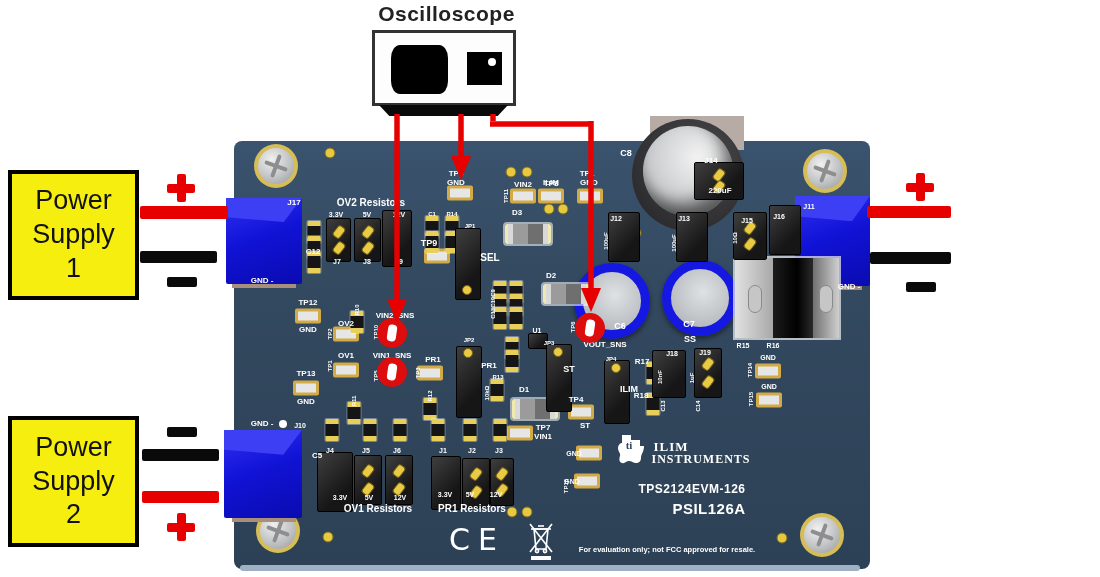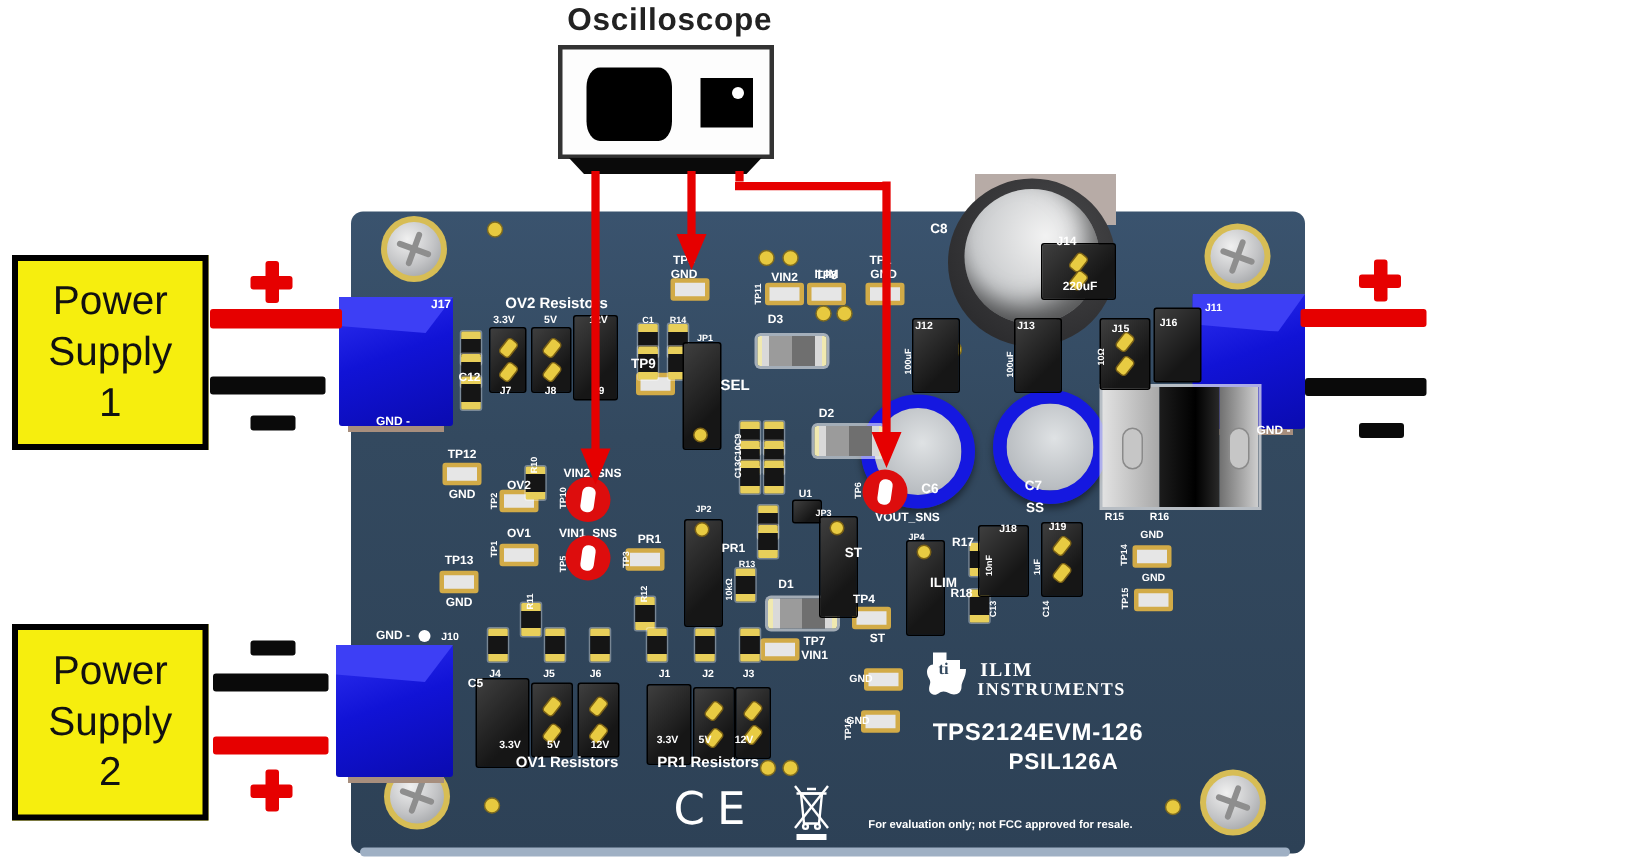--- a/index.html
+++ b/index.html
@@ -340,21 +340,21 @@
       <span class="lbl" style="left: 378px; top: 509px; font-size: 10px; transform: translate(-50%, -50%);">OV1 Resistors</span>
       <span class="lbl" style="left: 443px; top: 450px; font-size: 7px; transform: translate(-50%, -50%);">J1</span>
       <span class="lbl" style="left: 472px; top: 450px; font-size: 7px; transform: translate(-50%, -50%);">J2</span>
       <span class="lbl" style="left: 499px; top: 450px; font-size: 7px; transform: translate(-50%, -50%);">J3</span>
       <span class="lbl" style="left: 445px; top: 494px; font-size: 7px; transform: translate(-50%, -50%);">3.3V</span>
       <span class="lbl" style="left: 470px; top: 494px; font-size: 7px; transform: translate(-50%, -50%);">5V</span>
       <span class="lbl" style="left: 496px; top: 494px; font-size: 7px; transform: translate(-50%, -50%);">12V</span>
       <span class="lbl" style="left: 472px; top: 509px; font-size: 10px; transform: translate(-50%, -50%);">PR1 Resistors</span>
       <span class="lbl brand" style="left: 671px; top: 446px; font-size: 13px; transform: translate(-50%, -50%);">ILIM</span>
       <span class="lbl brand" style="left: 701px; top: 459px; font-size: 12px; transform: translate(-50%, -50%);">INSTRUMENTS</span>
-      <span class="lbl title" style="left: 692px; top: 489px; font-size: 16px; transform: translate(-50%, -50%);">TPS2124EVM-126</span>
+      <span class="lbl title" style="left: 692px; top: 489px; font-size: 12px; transform: translate(-50%, -50%);">TPS2124EVM-126</span>
       <span class="lbl title" style="left: 709px; top: 508px; font-size: 15px; transform: translate(-50%, -50%);">PSIL126A</span>
       <span class="lbl ce" style="left: 477px; top: 540px; font-size: 30px; transform: translate(-50%, -50%);">CE</span>
       <span class="lbl" style="left: 667px; top: 550px; font-size: 7.5px; transform: translate(-50%, -50%);">For evaluation only; not FCC approved for resale.</span>
     </div>
 
   <div class="rc" style="left:392px;top:333px;">
       <i></i>
     </div>
   <div class="rc" style="left:392px;top:372px;">
       <i></i>

